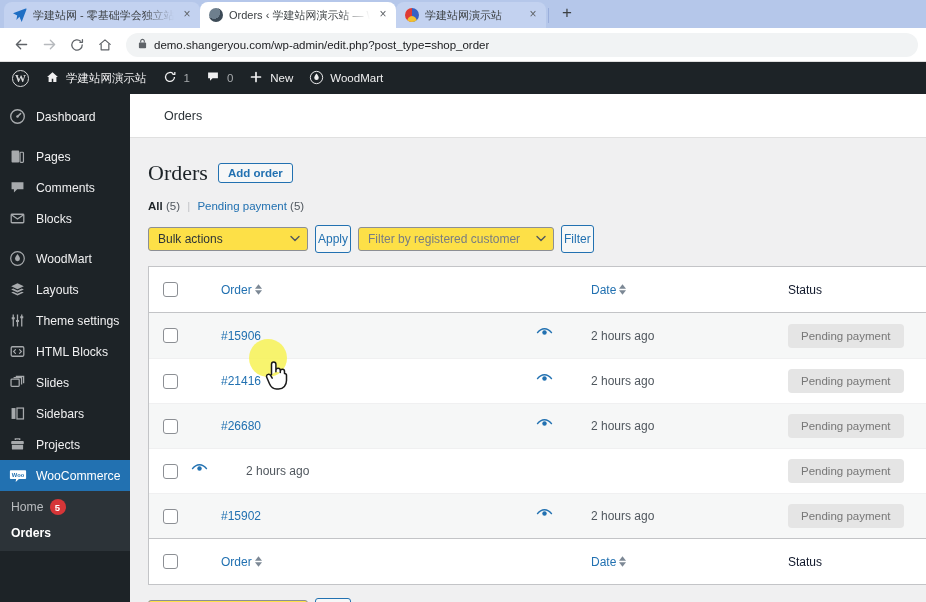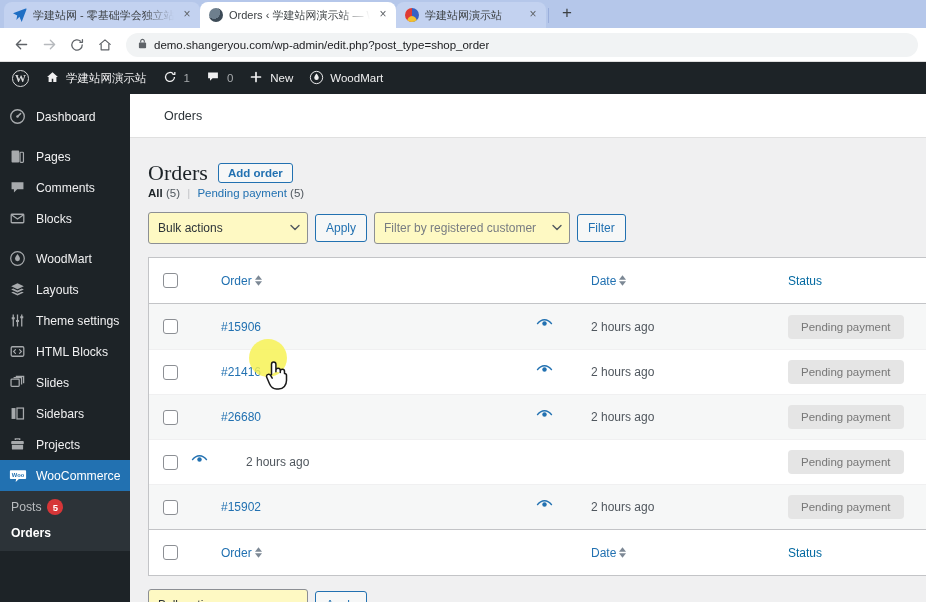--- a/index.html
+++ b/index.html
@@ -172,42 +172,42 @@
     font-size: 22px; font-weight: normal; color: #1d2327;
     font-family: "Liberation Serif", serif; line-height: 1.2;
   }
   .btn-secondary {
     font-size: 11.5px; color: #2271b1; background: #f6f7f7;
     border: 1px solid #2271b1; border-radius: 3px;
     padding: 3px 9px; cursor: pointer; font-weight: bold;
   }
 
   .subsubsub {
-    margin-top: 1px; font-size: 11.5px; color: #50575e;
+    margin-top: 14px; font-size: 11.5px; color: #50575e;
   }
   .subsubsub a { color: #2271b1; text-decoration: none; cursor: pointer; }
   .subsubsub .cur { color: #1d2327; font-weight: bold; }
   .subsubsub .sep { color: #c3c4c7; margin: 0 4px; }
 
   .tablenav {
     margin-top: 13px; display: flex; align-items: center; gap: 7px;
   }
   .select {
-    height: 32px; border: 1px solid #8c8f94; border-radius: 3px;
-    background: #fef9c3; font-size: 12px; color: #2c3338;
+    height: 24px; border: 1px solid #8c8f94; border-radius: 3px;
+    background: #fde047; font-size: 12px; color: #2c3338;
     display: flex; align-items: center; justify-content: space-between;
     gap: 8px; padding: 0 7px 0 9px; cursor: pointer;
   }
   .select.ph { color: #787c82; }
   .select .caret { color: #50575e; font-size: 9px; }
   .sel-bulk { width: 160px; }
   .sel-dates { width: 105px; }
   .sel-cust { width: 196px; }
   .btn-apply {
-    height: 28px; padding: 0 10px; font-size: 12px;
+    height: 28px; padding: 0 2px; font-size: 12px;
     color: #2271b1; background: #f6f7f7;
     border: 1px solid #2271b1; border-radius: 3px; cursor: pointer;
   }
 
   .list-table {
     margin-top: 13px; background: #fff;
     border: 1px solid #c3c4c7; border-right: none;
     width: 810px; font-size: 12px;
   }
   .lt-row { display: flex; align-items: center; height: 45px; }
@@ -225,21 +225,21 @@
   }
   .c-order { flex: 0 0 345px; padding-left: 30px; }
   .c-eye { flex: 0 0 55px; display: flex; align-items: center; }
   .c-date { flex: 1 1 auto; }
   .c-status { flex: 0 0 170px; display: flex; justify-content: flex-start; }
 
   .col-head {
     color: #2271b1; font-weight: normal; cursor: pointer;
     display: inline-flex; align-items: center; gap: 3px;
   }
-  .col-head.plain { color: #0369a1; cursor: default; }
+  .col-head.plain { color: #0f172a; cursor: default; }
   .sortarrows {
     display: inline-flex; flex-direction: column; line-height: 0;
     font-size: 7px; color: #7c8895; gap: 1px;
   }
   .order-link { color: #2271b1; text-decoration: none; cursor: pointer; }
   .date-txt { color: #50575e; }
   .eye-ico { color: #2271b1; width: 17px; height: 17px; }
   .eye-ico svg { display: block; }
   .badge {
     background: #e5e5e5; color: #777; font-size: 11.5px;
@@ -498,21 +498,21 @@
             <svg width="18" height="18" viewBox="0 0 20 20">
               <path d="M2.2 3.6h15.6c.7 0 1.2.5 1.2 1.2v7.4c0 .7-.5 1.2-1.2 1.2H11l-3.6 3.2.5-3.2H2.2c-.7 0-1.2-.5-1.2-1.2V4.8c0-.7.5-1.2 1.2-1.2z" fill="#fff"></path>
               <text x="10" y="11" font-size="6.4" font-family="Liberation Sans, sans-serif" fill="#2271b1" text-anchor="middle" font-weight="bold">Woo</text>
             </svg>
           </span>
           <span>WooCommerce</span>
         </div>
 
         <div class="submenu">
           <div class="sub-item">
-            <span>Posts</span>
+            <span>Home</span>
             <span class="sub-badge">5</span>
           </div>
           <div class="sub-item active">
             <span>Orders</span>
           </div>
 
         </div>
       </div>
 
       <div class="content">

